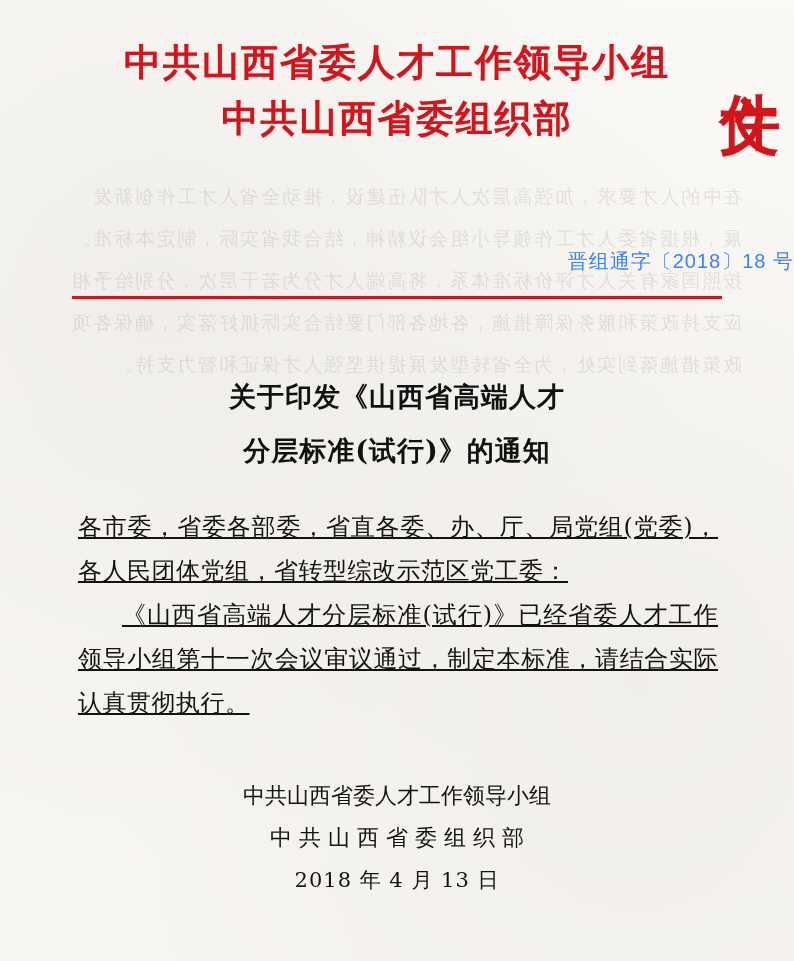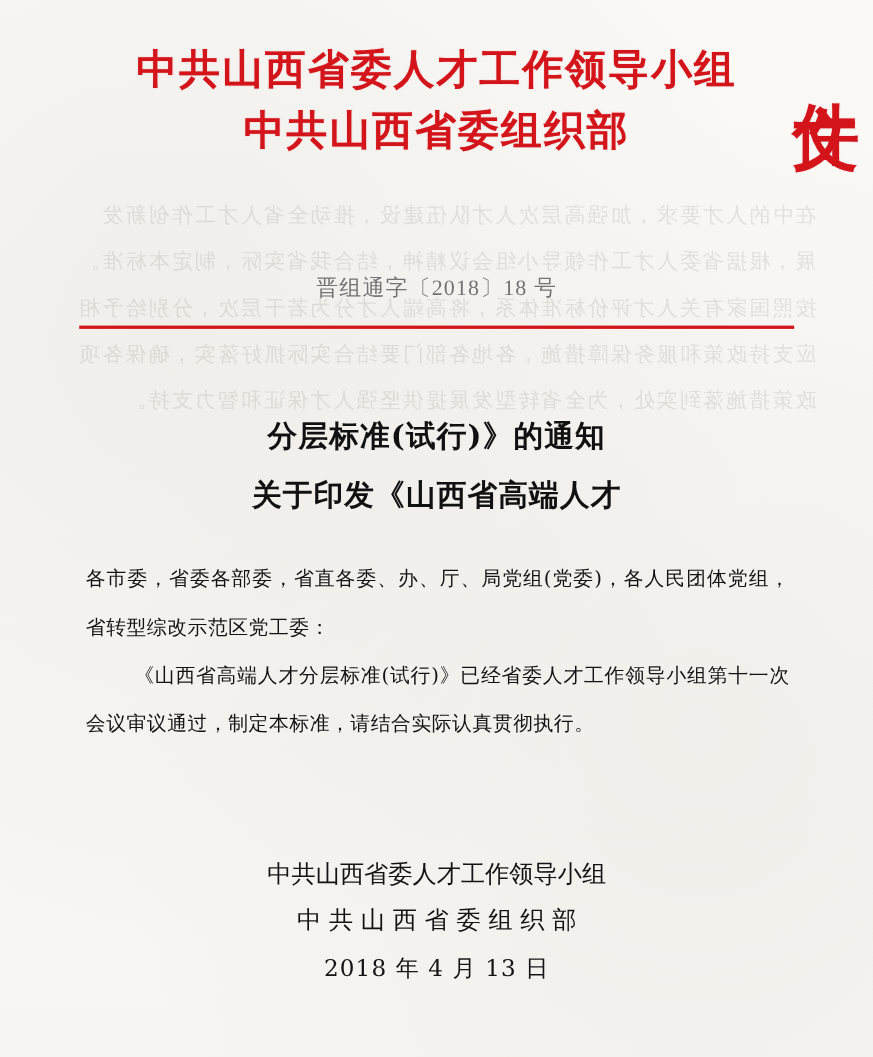--- a/index.html
+++ b/index.html
@@ -82,25 +82,25 @@
     letter-spacing: 0;
     writing-mode: vertical-rl;
     text-orientation: upright;
     text-shadow: 0 0 1px rgba(211,20,27,0.5);
   }
   .docnum {
     position: absolute;
     left: 0;
     right: 0;
     top: 248px;
-    text-align: center;
+    text-align: right;
     font-size: 20px;
     letter-spacing: 1px;
-    color: #737373;
-    font-family: Liberation Serif, serif;
+    color: #3b82f6;
+    font-family: Liberation Sans, sans-serif;
   }
   .rule {
     position: absolute;
     left: 72px;
     width: 650px;
     top: 296px;
     height: 3px;
     background: #d3141b;
   }
   .title {
@@ -114,26 +114,27 @@
     line-height: 54px;
     letter-spacing: 1px;
     color: #111;
     font-family: "DejaVu Serif", "Liberation Serif", serif;
   }
   .body-text {
     position: absolute;
     left: 78px;
     width: 640px;
     top: 505px;
-    font-size: 18px;
+    font-size: 24px;
     line-height: 44px;
     color: #131313;
     letter-spacing: 0.5px;
     text-align: justify;
     font-family: "DejaVu Serif", "Liberation Serif", serif;
+    text-decoration: underline;
   }
   .body-text p {
     margin: 0;
   }
   .indent {
     text-indent: 44px;
   }
   .signature {
     position: absolute;
     left: 0;
@@ -169,22 +170,22 @@
         <div class="mast-line">中共山西省委组织部</div>
         <div class="mast-doc">文件</div>
       </div>
     </div>
 
     <div class="docnum">晋组通字〔2018〕18 号</div>
 
     <div class="rule"></div>
 
     <div class="title">
+      <div>关于印发《山西省高端人才</div>
       <div>分层标准(试行)》的通知</div>
-      <div>关于印发《山西省高端人才</div>
     </div>
 
     <div class="body-text">
       <p>各市委，省委各部委，省直各委、办、厅、局党组(党委)，各人民团体党组，省转型综改示范区党工委：</p>
       <p class="indent">《山西省高端人才分层标准(试行)》已经省委人才工作领导小组第十一次会议审议通过，制定本标准，请结合实际认真贯彻执行。</p>
     </div>
 
     <div class="signature">
       <div>中共山西省委人才工作领导小组</div>
       <div class="sig-line2">中共山西省委组织部</div>

